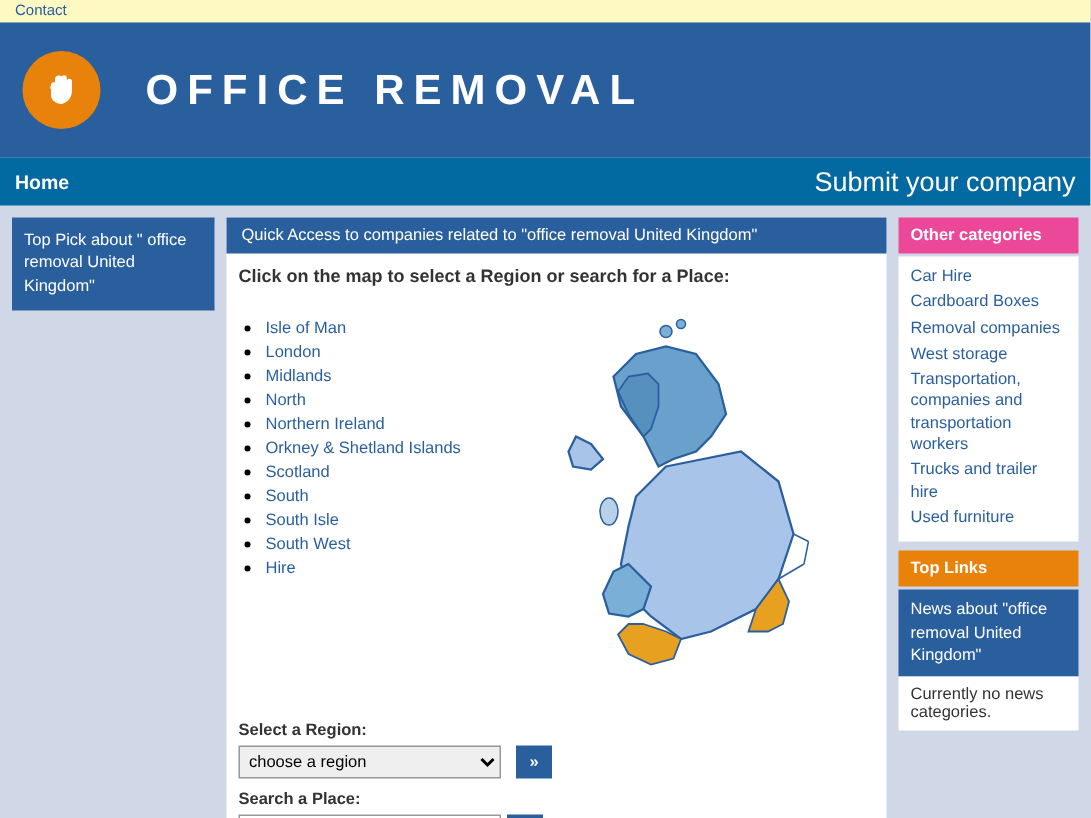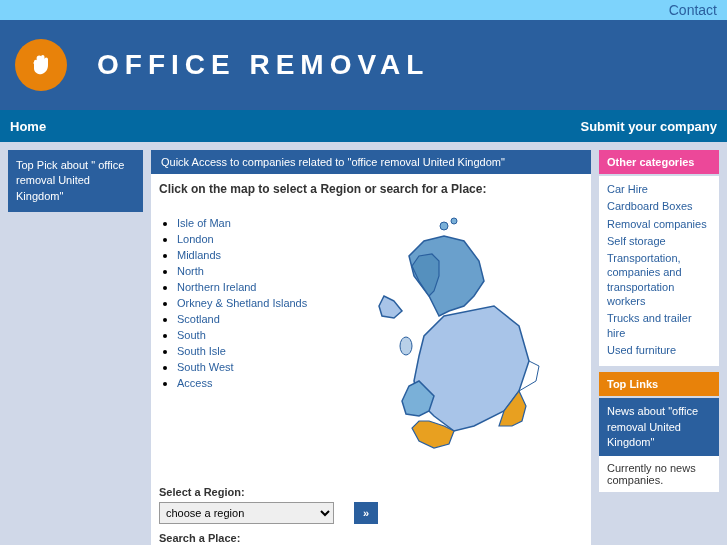--- a/index.html
+++ b/index.html
@@ -3,27 +3,27 @@
   <meta charset="utf-8">
   <style>
     * { margin: 0; padding: 0; box-sizing: border-box; }
     body { font-family: Arial, sans-serif; font-size: 12px; background: #d0d8e8; width: 727px; min-height: 545px; }
 
     
     #header { background: #2a5f9e; display: flex; align-items: center; padding: 10px 15px; height: 90px; }
     #logo-circle { width: 52px; height: 52px; background: #e8820a; border-radius: 50%; display: flex; align-items: center; justify-content: center; flex-shrink: 0; }
     #logo-circle svg { width: 28px; height: 28px; fill: white; }
     #site-title { color: white; font-size: 28px; letter-spacing: 6px; font-weight: bold; margin-left: 30px; text-transform: uppercase; }
-    #contact-bar { background: #7dd3fc; text-align: right; padding: 2px 10px; font-size: 14px; }
+    #contact-bar { background: #fef9c3; padding: 2px 10px; font-size: 10px; }
     #contact-bar a { color: #2a5f9e; text-decoration: none; }
 
     
     #nav { background: #0369a1; display: flex; justify-content: space-between; align-items: center; padding: 0 10px; height: 32px; }
     #nav-home { color: white; font-weight: bold; font-size: 13px; }
-    #nav-submit { color: white; font-weight: bold; font-size: 13px; }
+    #nav-submit { color: white; font-weight: normal; font-size: 18px; }
 
     
     #main-wrap { display: flex; padding: 8px; gap: 8px; }
 
     
     #left-sidebar { width: 135px; flex-shrink: 0; }
     #top-pick-box { background: #2a5f9e; color: white; font-size: 11px; padding: 8px; line-height: 1.4; }
 
     
     #center { flex: 1; background: white; }
@@ -35,21 +35,21 @@
     #region-list { flex-shrink: 0; width: 170px; }
     #region-list ul { list-style: disc; padding-left: 18px; }
     #region-list ul li { margin-bottom: 2px; }
     #region-list ul li a { color: #2a5f9e; text-decoration: none; font-size: 11px; }
 
     #map-svg-container { flex: 1; display: flex; justify-content: center; }
 
     
     #select-region-section { margin-top: 10px; }
     #select-region-label { font-weight: bold; font-size: 11px; margin-bottom: 4px; color: #333; }
-    #select-region-row { display: flex; align-items: flex-end; gap: 20px; }
+    #select-region-row { display: flex; align-items: flex-end; gap: 10px; }
     #region-select { width: 175px; height: 22px; font-size: 11px; border: 1px solid #999; padding: 2px; }
     #go-btn-1, #go-btn-2 { background: #2a5f9e; color: white; border: none; width: 24px; height: 22px; cursor: pointer; font-size: 11px; display: flex; align-items: center; justify-content: center; }
     #search-place-label { font-weight: bold; font-size: 11px; margin: 8px 0 4px 0; color: #333; }
     #search-place-row { display: flex; align-items: center; gap: 4px; }
     #place-input { width: 175px; height: 22px; border: 1px solid #999; font-size: 11px; padding: 2px; }
 
     
     #right-sidebar { width: 120px; flex-shrink: 0; }
     #other-categories { background: #ec4899; color: white; font-size: 11px; padding: 6px 8px; margin-bottom: 2px; font-weight: bold; }
     #categories-list { background: white; padding: 6px 8px; font-size: 11px; }
@@ -102,21 +102,21 @@
           <li><a href="#">Isle of Man</a></li>
               <li><a href="#">London</a></li>
               <li><a href="#">Midlands</a></li>
               <li><a href="#">North</a></li>
               <li><a href="#">Northern Ireland</a></li>
               <li><a href="#">Orkney &amp; Shetland Islands</a></li>
               <li><a href="#">Scotland</a></li>
               <li><a href="#">South</a></li>
               <li><a href="#">South Isle</a></li>
               <li><a href="#">South West</a></li>
-              <li><a href="#">Access</a></li>
+              <li><a href="#">Hire</a></li>
             </ul>
         </div>
         <div id="map-svg-container">
 
           <svg width="195" height="260" viewBox="0 0 195 260">
 
             <polygon points="80,100 130,90 155,110 165,145 155,175 140,195 110,210 90,215 70,200 55,185 50,165 55,140 60,120" fill="#a8c4e8" stroke="#2a5f9e" stroke-width="1.5"></polygon>
 
             <polygon points="75,100 65,80 50,60 45,40 60,25 80,20 100,25 115,45 120,65 110,80 100,90 85,95" fill="#6aa0cc" stroke="#2a5f9e" stroke-width="1.5"></polygon>
 
@@ -159,23 +159,23 @@
     </div>
 
   </div>
 
   <div id="right-sidebar">
     <div id="other-categories">Other categories</div>
     <div id="categories-list">
     <a href="#">Car Hire</a>
         <a href="#">Cardboard Boxes</a>
         <a href="#">Removal companies</a>
-        <a href="#">Self storage</a>
+        <a href="#">West storage</a>
         <a href="#">Transportation, companies and transportation workers</a>
         <a href="#">Trucks and trailer hire</a>
         <a href="#">Used furniture</a>
       </div>
     <div id="top-links">Top Links</div>
     <div id="news-box">News about "office removal United Kingdom"</div>
-    <div id="no-news">Currently no news companies.</div>
+    <div id="no-news">Currently no news categories.</div>
   </div>
 
 </div>
 
 </body></html>

